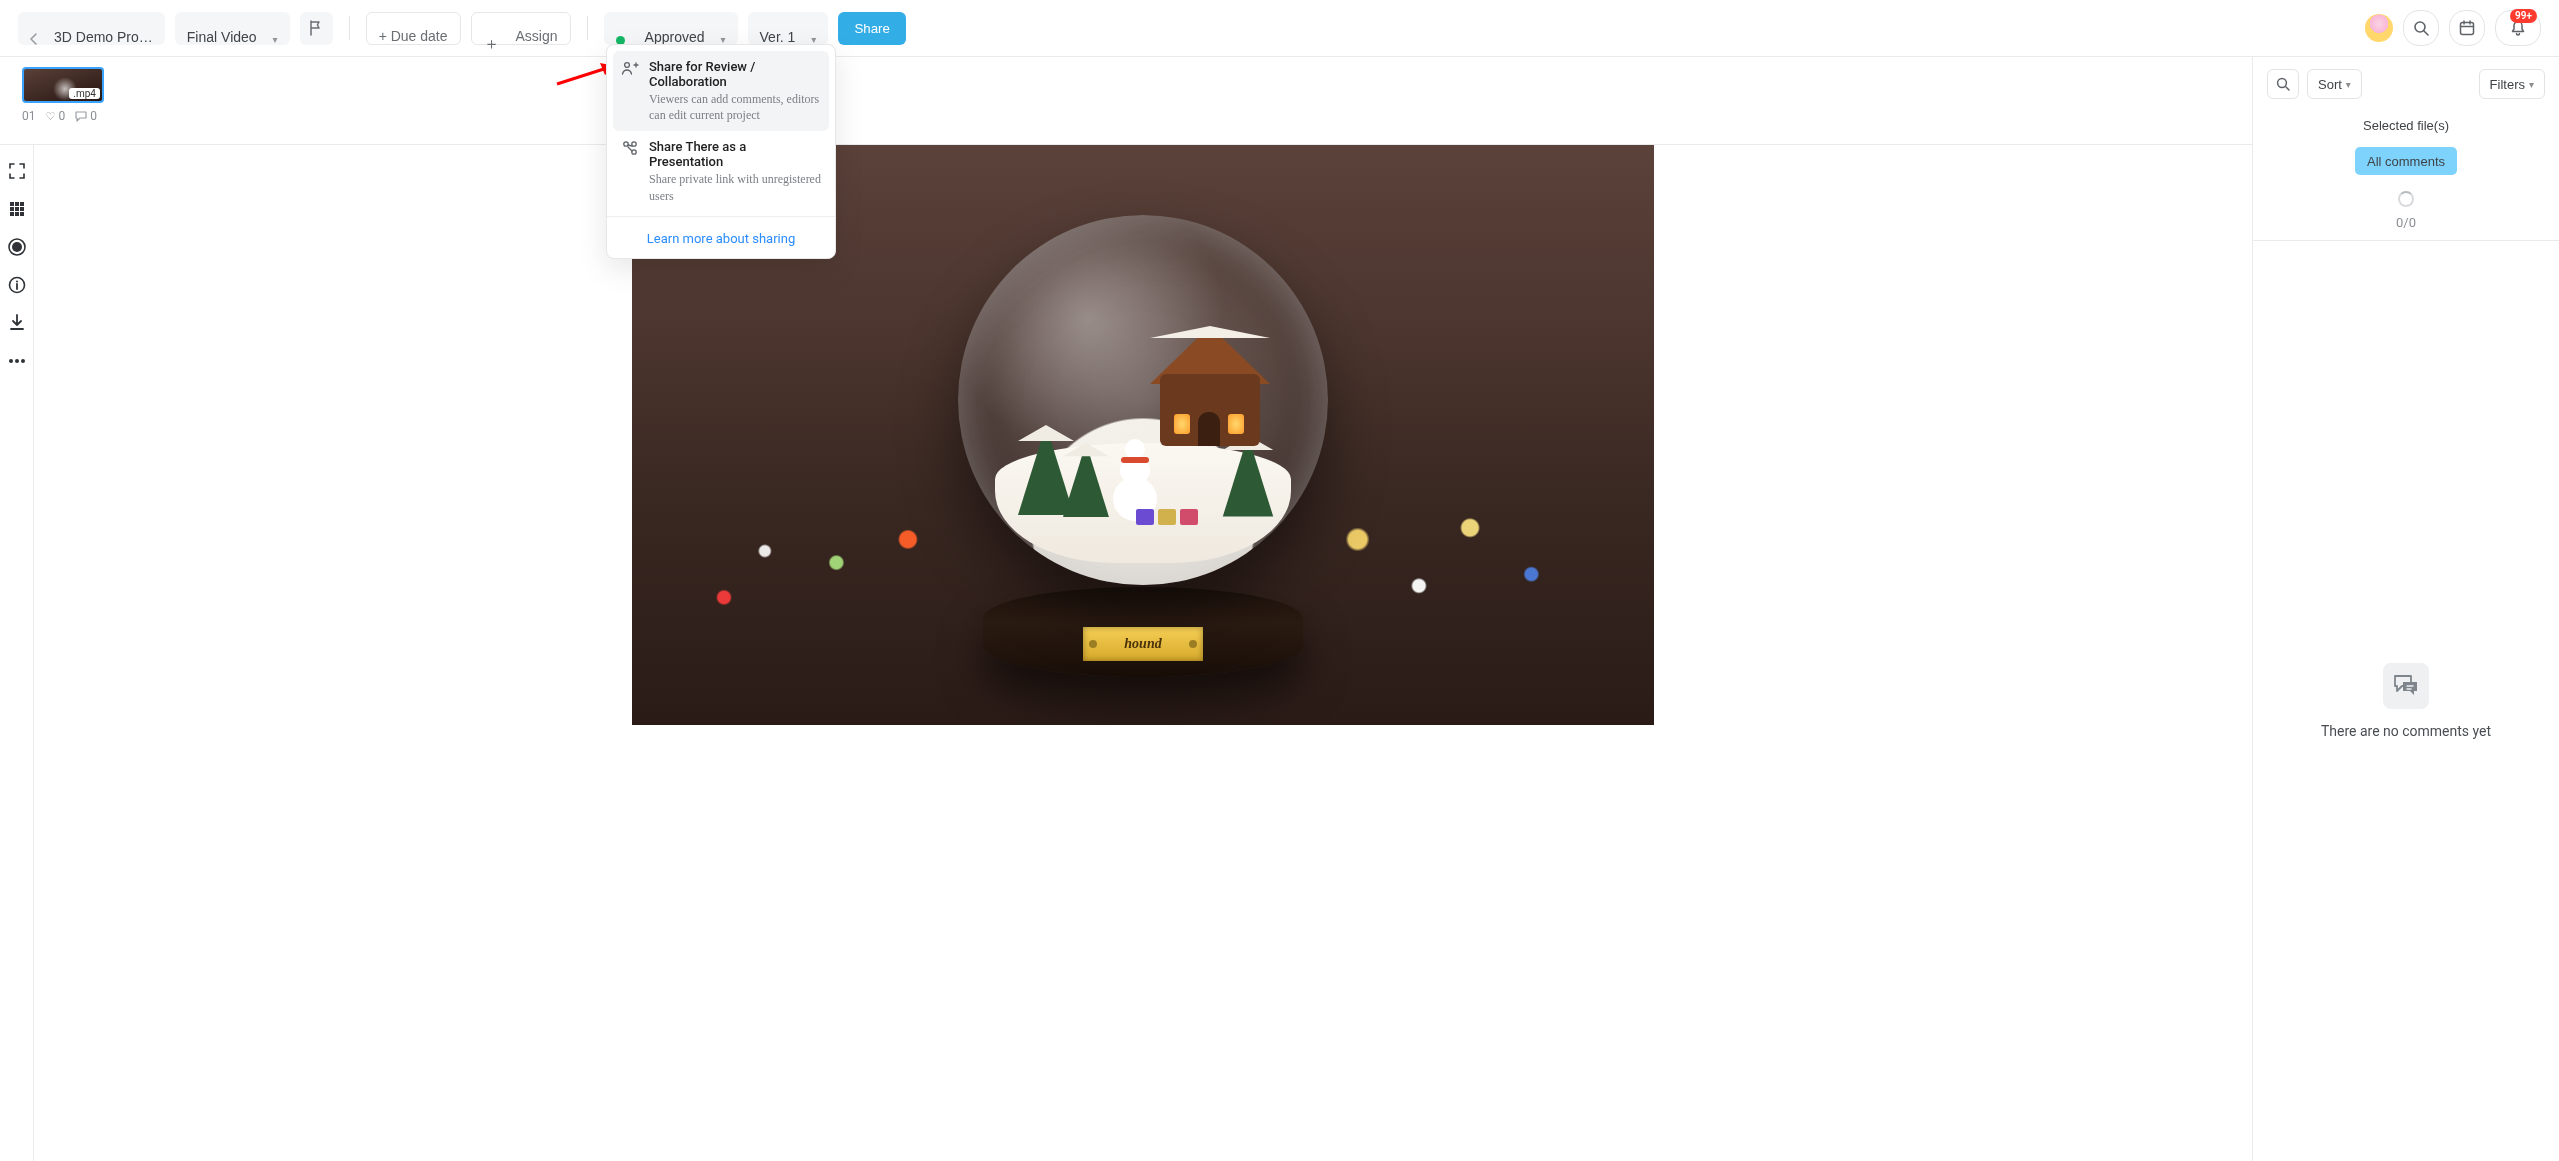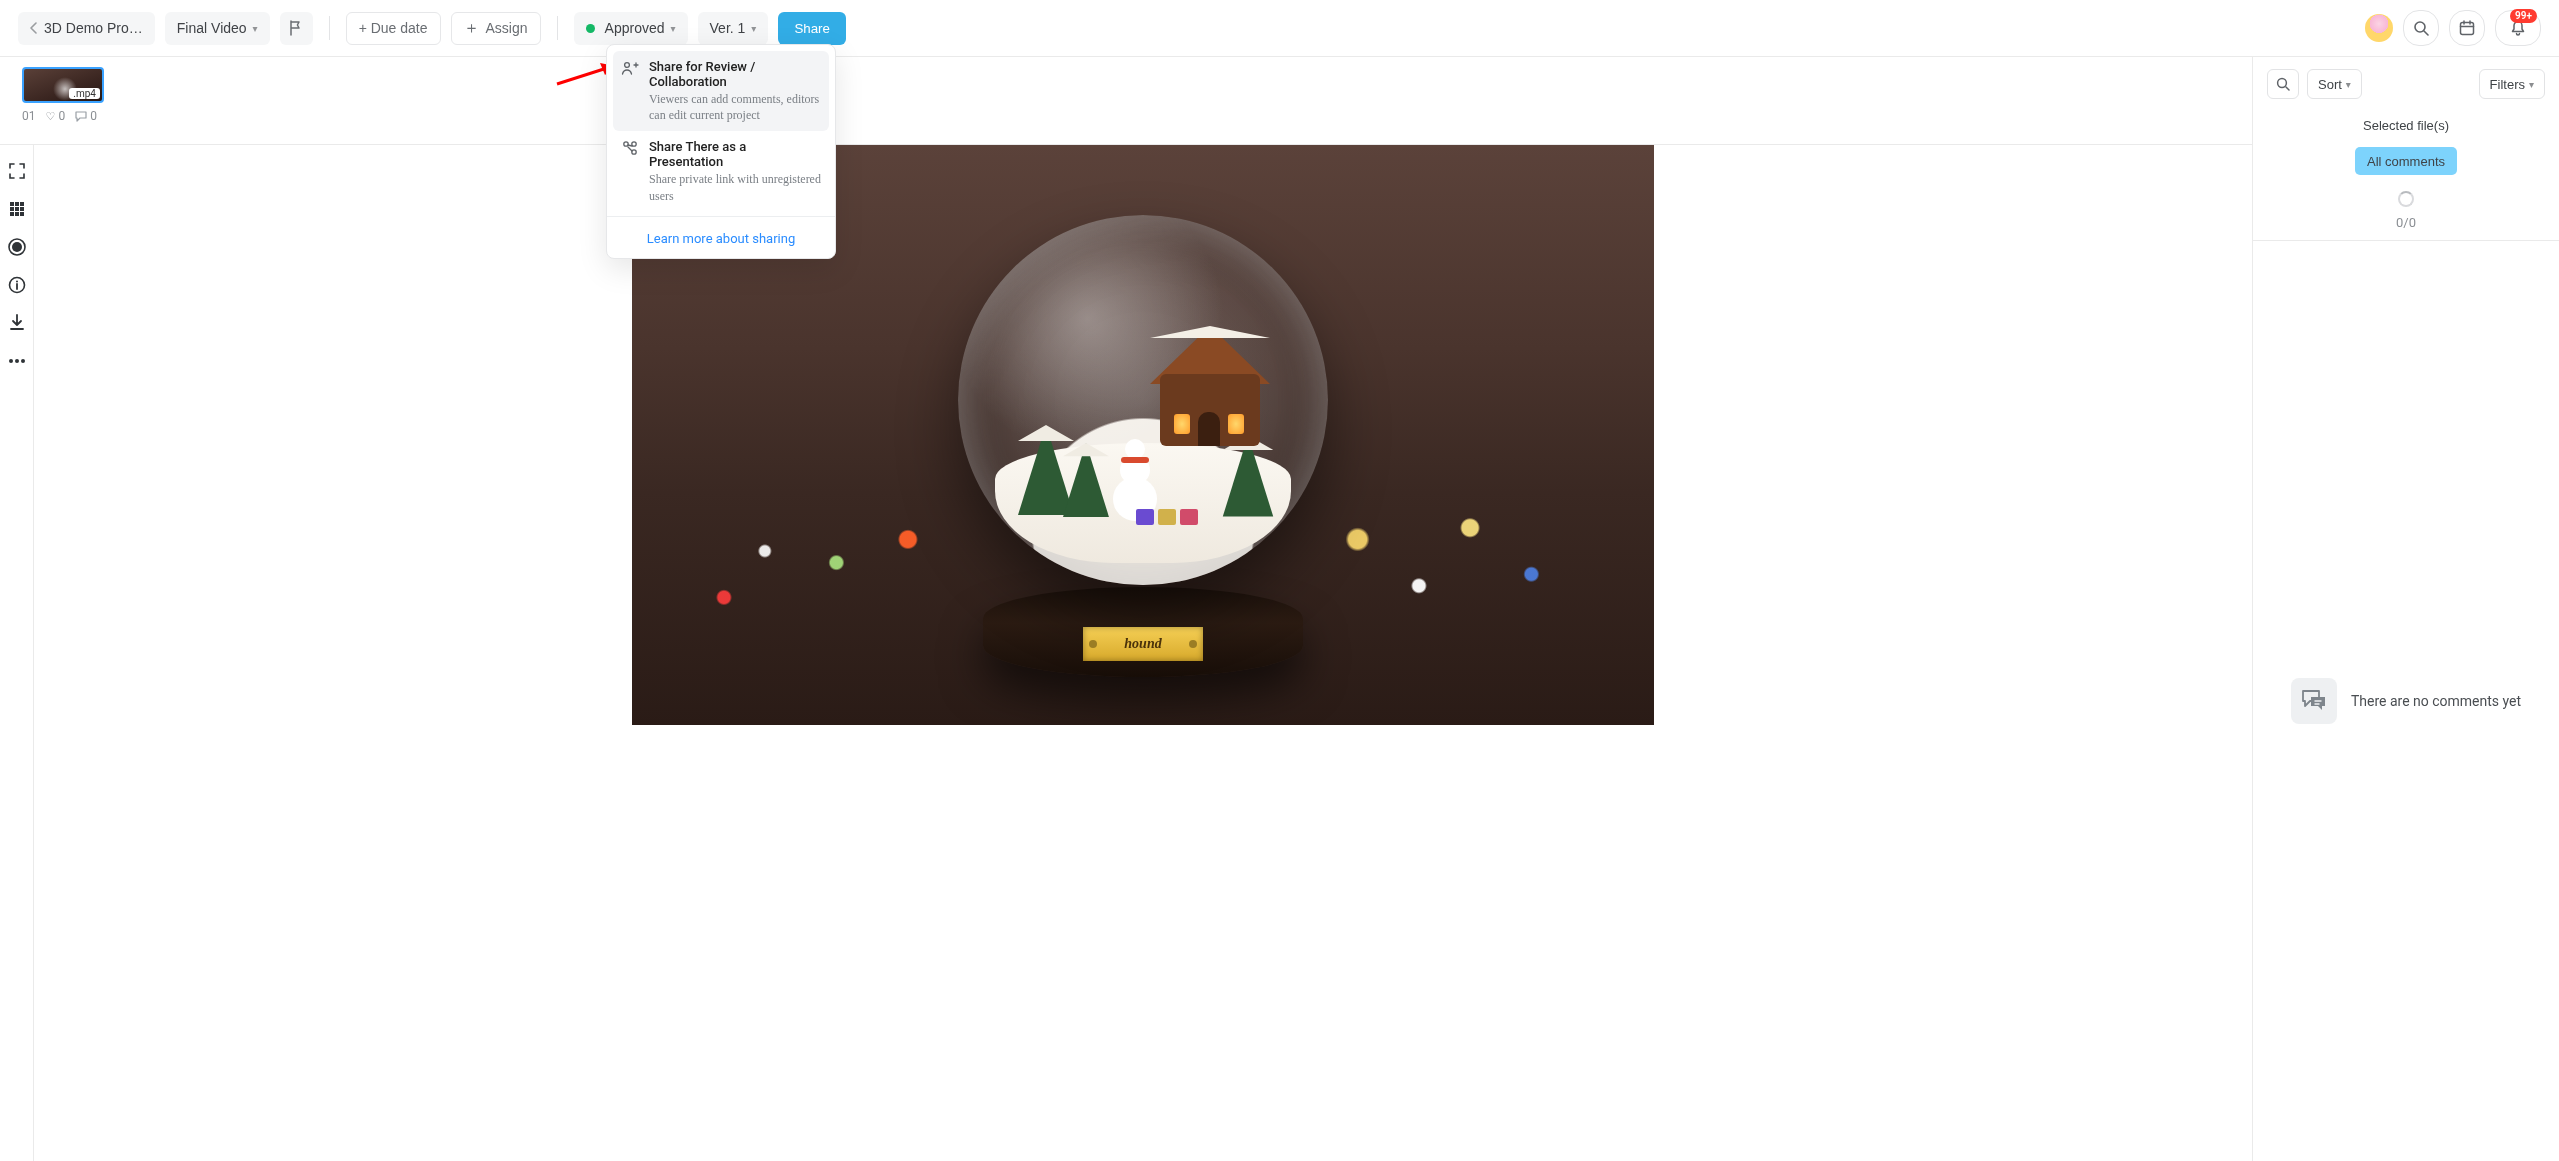--- a/index.html
+++ b/index.html
@@ -10,22 +10,22 @@
   .topbar {
     height: 57px;
     border-bottom: 1px solid #eaeaea;
     display:flex; align-items:center;
     padding: 0 18px;
     gap: 10px;
     position:relative;
   }
   .pill {
     height: 33px;
-    display:flex; align-items:center;
-    gap:6px;
+    display:flex; align-items:flex-end;
+    gap:16px;
     border-radius: 6px;
     background:#f5f6f7;
     color:#404347;
     padding: 0 12px;
     font-size: 14px;
     white-space:nowrap;
     cursor:pointer;
     border:none;
   }
   .pill .chev { font-size:10px; opacity:0.55; }
@@ -300,21 +300,21 @@
     border:none; background:transparent;
   }
   .rp-tab.active { background:#7dd3fc; }
   .rp-tabs .grow{flex:1}
   .rp-count { color:#8b8f94; font-size:13px; }
   .rp-spinner {
     width:16px; height:16px; border:2px solid #d9dadd; border-top-color:#b8bbbf;
     border-radius:50%;
   }
   .rp-empty {
-    flex:1; display:flex; flex-direction:row;
+    flex:1; display:flex; flex-direction:column;
     align-items:center; justify-content:center;
     gap:14px;
     color:#3f4347;
   }
   .rp-empty-ico{
     width:46px;height:46px;border-radius:8px;background:#eef0f2;
     display:flex;align-items:center;justify-content:center;color:#7e858c;
   }
   .rp-empty-text{font-size:14px;color:#4a4e52;}
 

